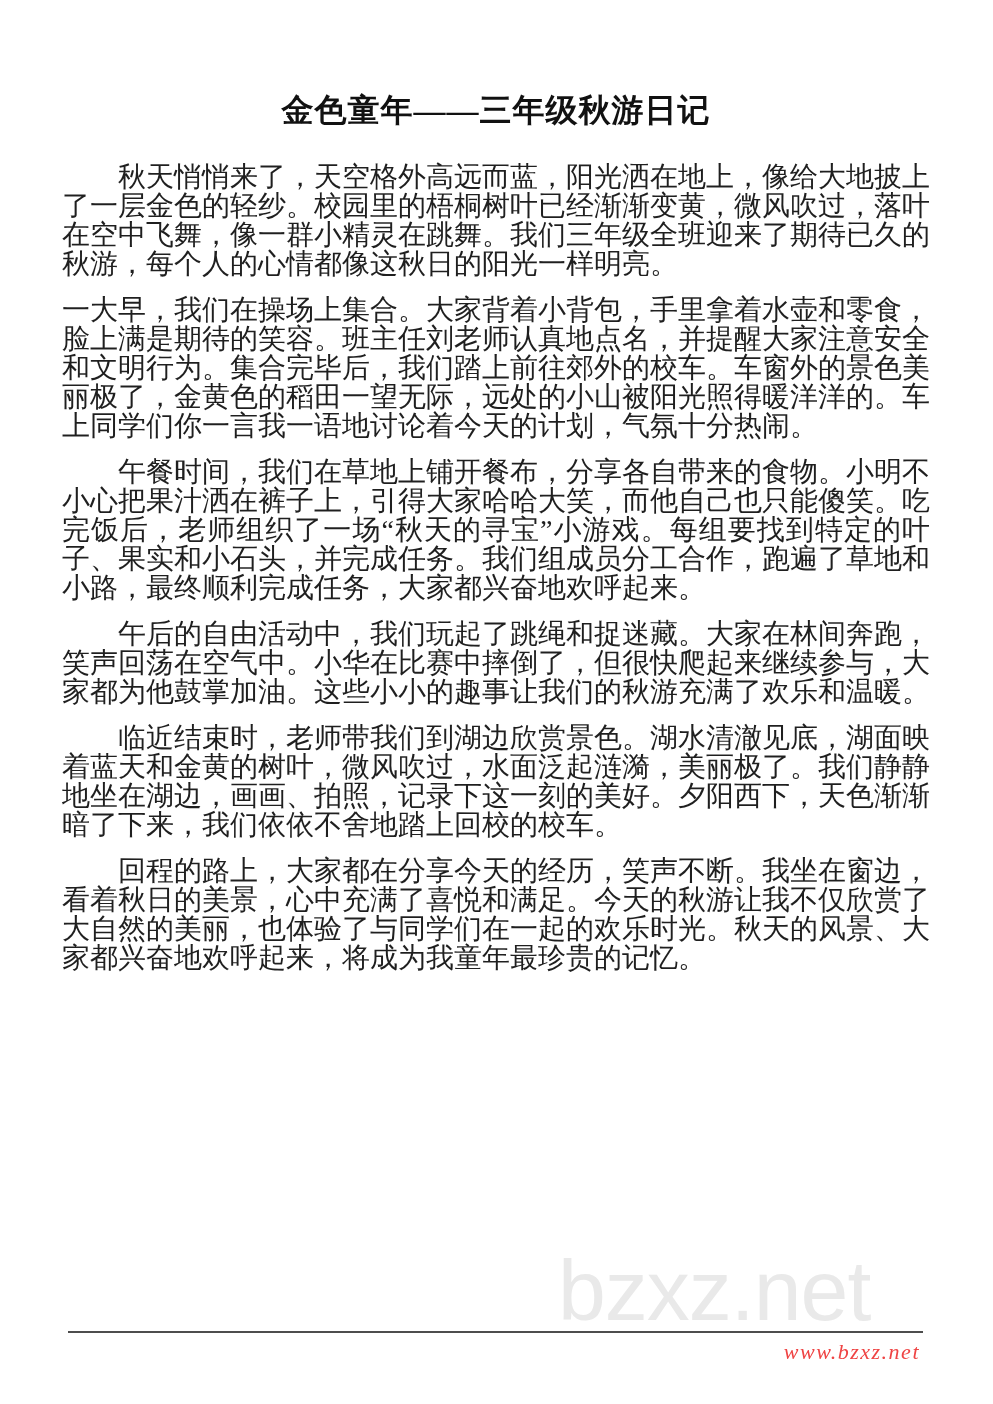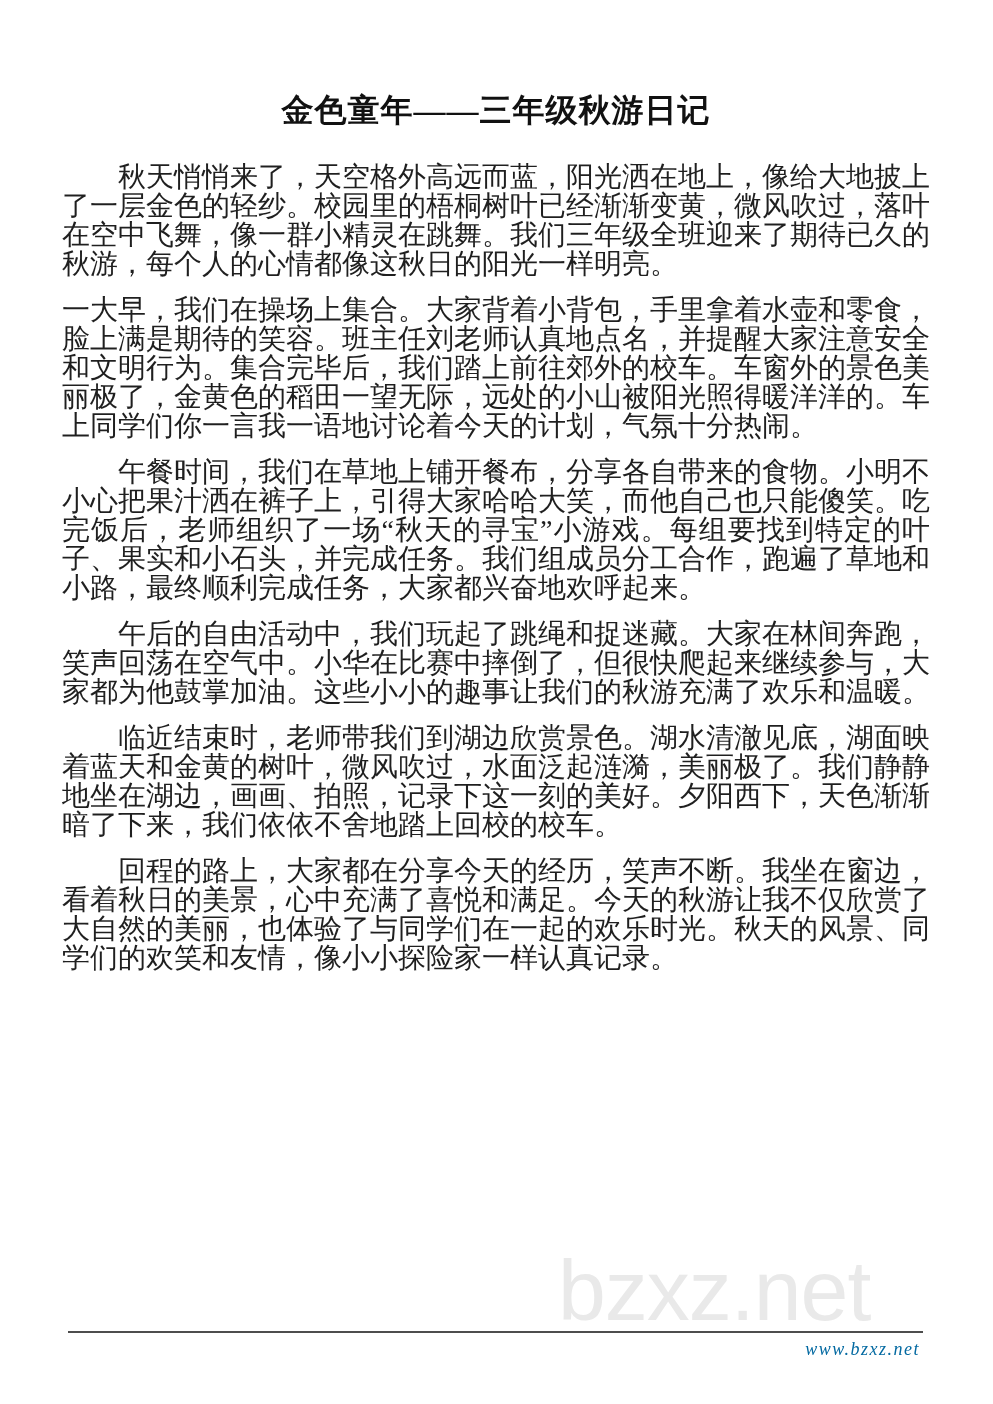--- a/index.html
+++ b/index.html
@@ -56,44 +56,44 @@
     width: 855px;
     height: 2px;
     background: #4d4d4d;
   }
   .footer-url {
     position: absolute;
     top: 1339px;
     right: 73px;
     font-family: "Liberation Serif", "DejaVu Serif", serif;
     font-style: italic;
-    font-size: 18px;
+    font-size: 22px;
     letter-spacing: 1.5px;
-    color: #0369a1;
+    color: #ef4444;
   }
 </style>
 </head>
 <body>
 
 <div class="page">
   <div class="content">
     <h1 class="doc-title">金色童年——三年级秋游日记</h1>
 
     <p class="doc-paragraph">秋天悄悄来了，天空格外高远而蓝，阳光洒在地上，像给大地披上了一层金色的轻纱。校园里的梧桐树叶已经渐渐变黄，微风吹过，落叶在空中飞舞，像一群小精灵在跳舞。我们三年级全班迎来了期待已久的秋游，每个人的心情都像这秋日的阳光一样明亮。</p>
 
     <p class="doc-paragraph no-indent">一大早，我们在操场上集合。大家背着小背包，手里拿着水壶和零食，脸上满是期待的笑容。班主任刘老师认真地点名，并提醒大家注意安全和文明行为。集合完毕后，我们踏上前往郊外的校车。车窗外的景色美丽极了，金黄色的稻田一望无际，远处的小山被阳光照得暖洋洋的。车上同学们你一言我一语地讨论着今天的计划，气氛十分热闹。</p>
 
 
     <p class="doc-paragraph">午餐时间，我们在草地上铺开餐布，分享各自带来的食物。小明不小心把果汁洒在裤子上，引得大家哈哈大笑，而他自己也只能傻笑。吃完饭后，老师组织了一场“秋天的寻宝”小游戏。每组要找到特定的叶子、果实和小石头，并完成任务。我们组成员分工合作，跑遍了草地和小路，最终顺利完成任务，大家都兴奋地欢呼起来。</p>
 
     <p class="doc-paragraph">午后的自由活动中，我们玩起了跳绳和捉迷藏。大家在林间奔跑，笑声回荡在空气中。小华在比赛中摔倒了，但很快爬起来继续参与，大家都为他鼓掌加油。这些小小的趣事让我们的秋游充满了欢乐和温暖。</p>
 
     <p class="doc-paragraph">临近结束时，老师带我们到湖边欣赏景色。湖水清澈见底，湖面映着蓝天和金黄的树叶，微风吹过，水面泛起涟漪，美丽极了。我们静静地坐在湖边，画画、拍照，记录下这一刻的美好。夕阳西下，天色渐渐暗了下来，我们依依不舍地踏上回校的校车。</p>
 
-    <p class="doc-paragraph">回程的路上，大家都在分享今天的经历，笑声不断。我坐在窗边，看着秋日的美景，心中充满了喜悦和满足。今天的秋游让我不仅欣赏了大自然的美丽，也体验了与同学们在一起的欢乐时光。秋天的风景、同学们的欢笑和友情，像小小探险家一样认真记录。</p>
+    <p class="doc-paragraph">回程的路上，大家都在分享今天的经历，笑声不断。我坐在窗边，看着秋日的美景，心中充满了喜悦和满足。今天的秋游让我不仅欣赏了大自然的美丽，也体验了与同学们在一起的欢乐时光。秋天的风景、大家都兴奋地欢呼起来，将成为我童年最珍贵的记忆。</p>
   </div>
 
   <div class="watermark">bzxz.net</div>
 
   <div class="footer-divider"></div>
 
   <div class="footer-url">www.bzxz.net</div>
 </div>
 
 </body></html>

